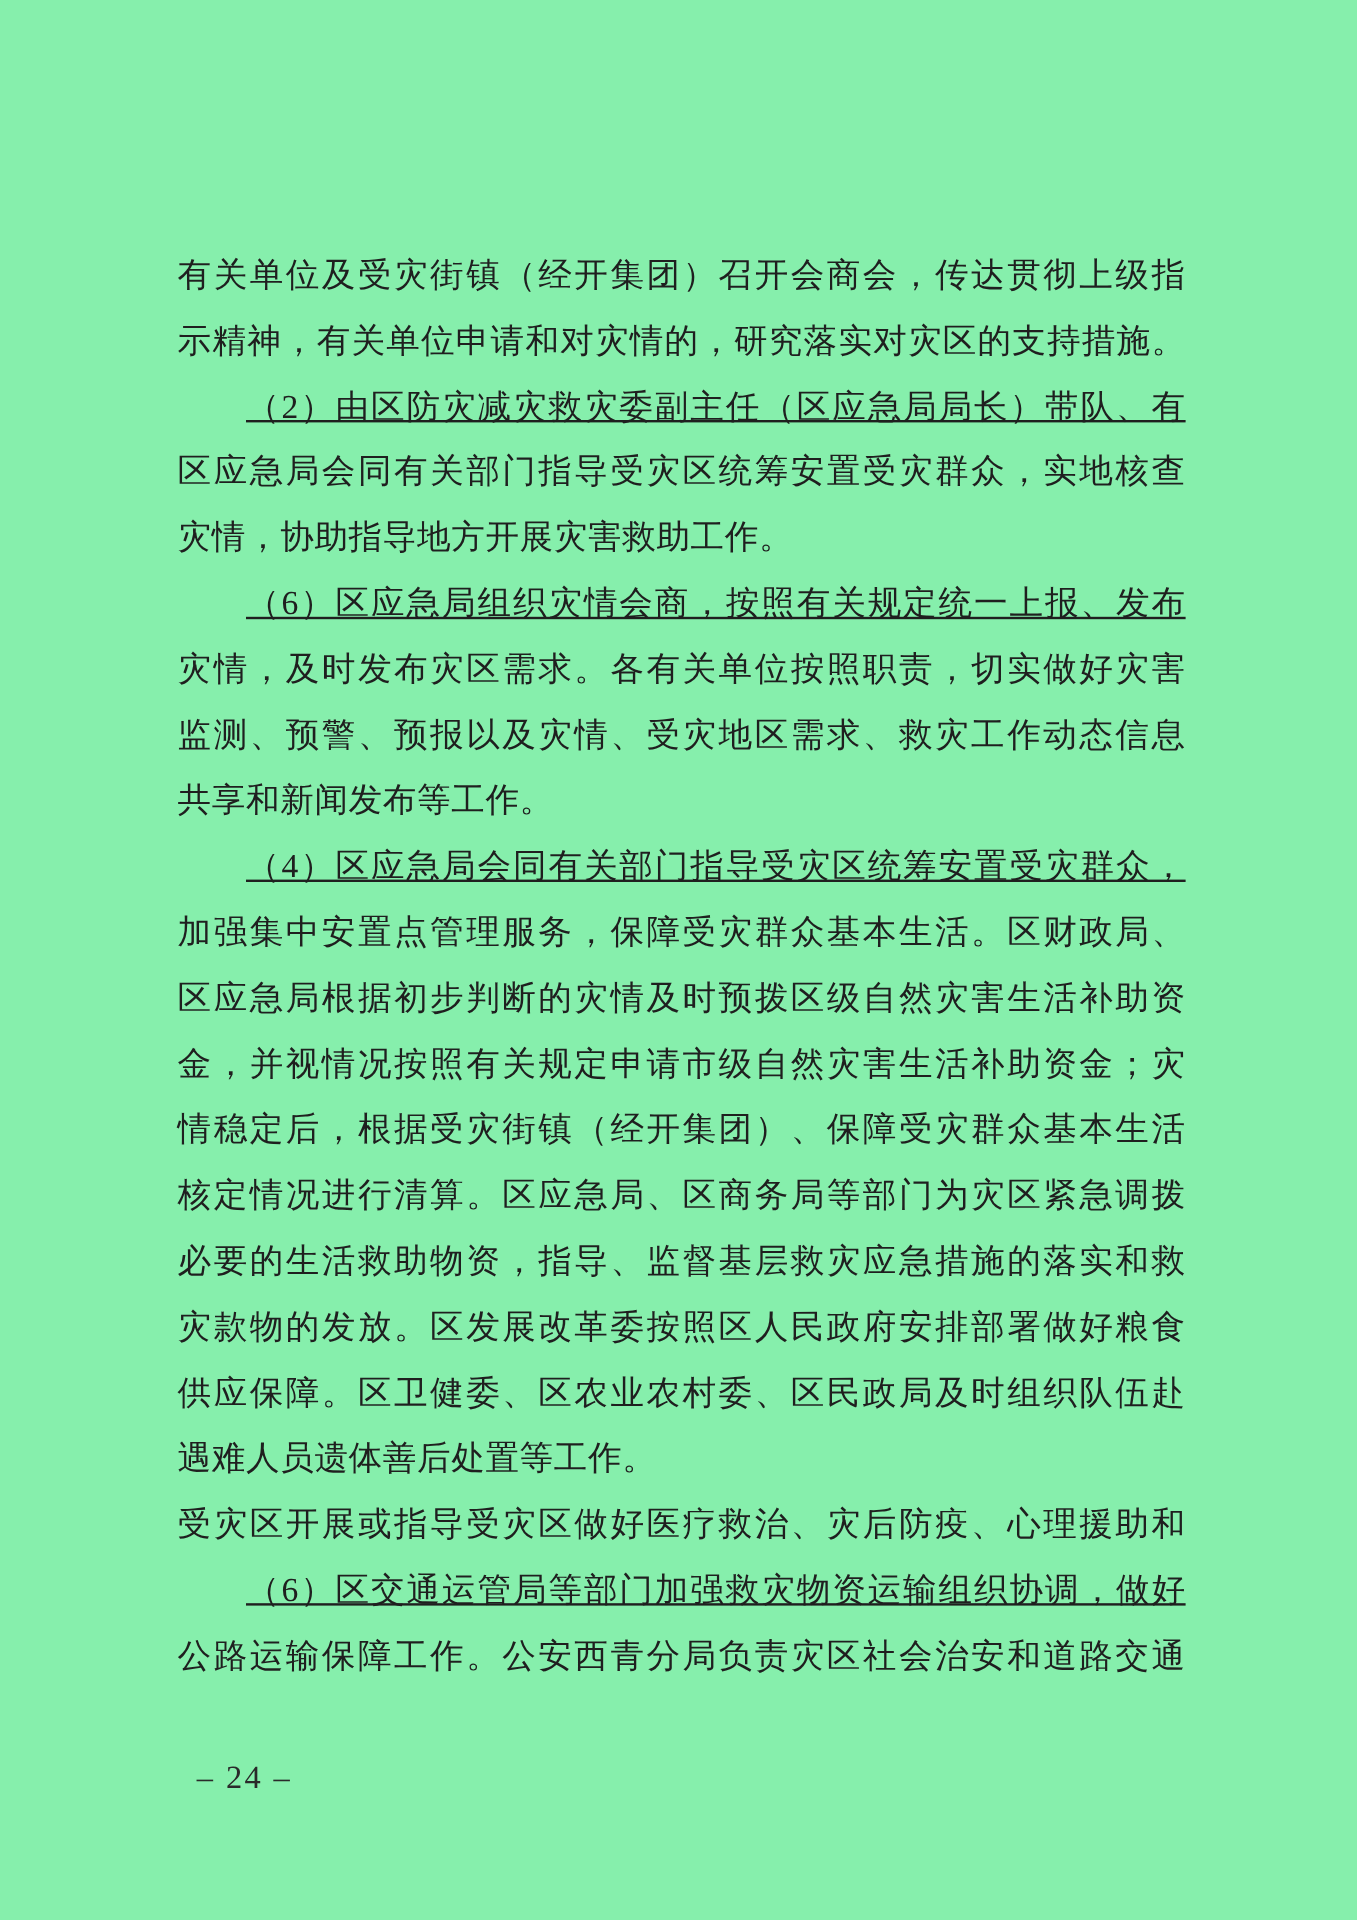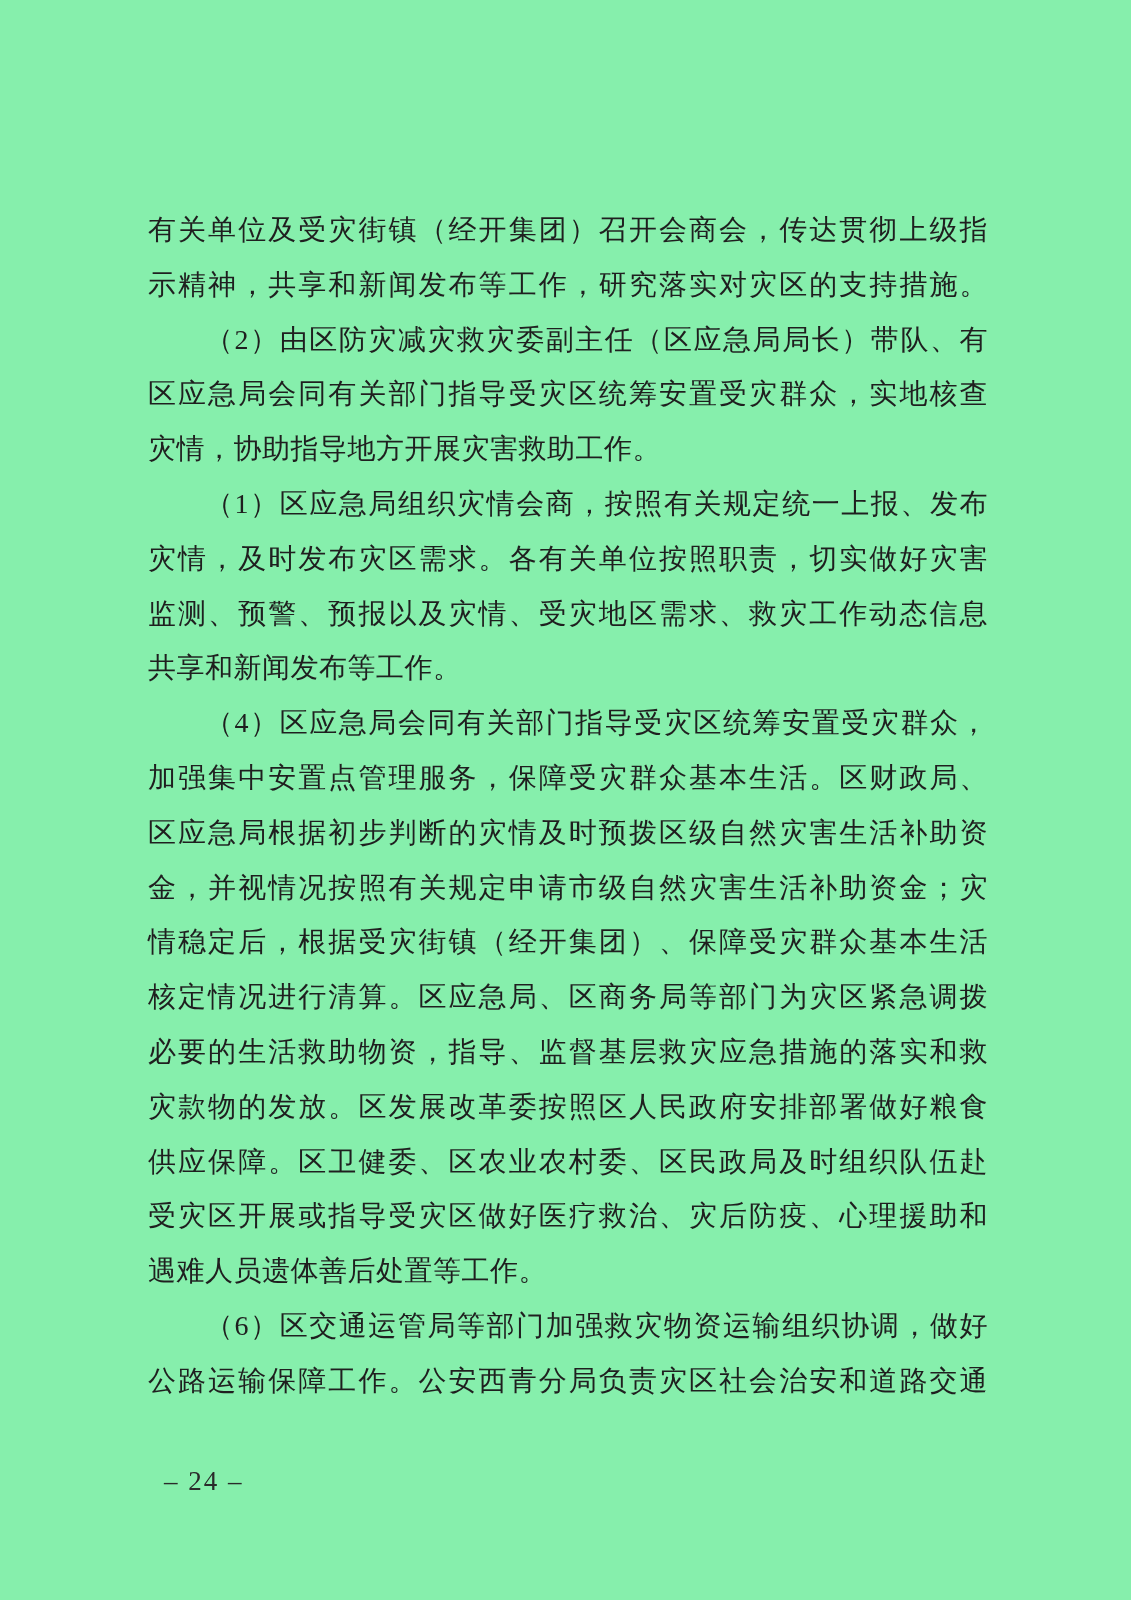--- a/index.html
+++ b/index.html
@@ -29,53 +29,54 @@
     white-space: nowrap;
     letter-spacing: 0.5px;
   }
   .line.just {
     white-space: normal;
     text-align: justify;
     text-align-last: justify;
   }
   .line.indent {
     text-indent: 57px;
+    text-decoration: underline;
   }
   .footer {
     position: absolute;
     left: 164px;
     top: 1464px;
     font-size: 27px;
     line-height: 1.3;
     color: #2a2a2a;
     letter-spacing: 2px;
   }
 </style>
 </head>
 <body>
 
 <div class="page">
   <div class="content">
       <div class="line just">有关单位及受灾街镇（经开集团）召开会商会，传达贯彻上级指</div>
-      <div class="line just">示精神，共享和新闻发布等工作，研究落实对灾区的支持措施。</div>
+      <div class="line just">示精神，有关单位申请和对灾情的，研究落实对灾区的支持措施。</div>
       <div class="line just indent">（2）由区防灾减灾救灾委副主任（区应急局局长）带队、有</div>
       <div class="line just">区应急局会同有关部门指导受灾区统筹安置受灾群众，实地核查</div>
       <div class="line">灾情，协助指导地方开展灾害救助工作。</div>
-      <div class="line just indent">（1）区应急局组织灾情会商，按照有关规定统一上报、发布</div>
+      <div class="line just indent">（6）区应急局组织灾情会商，按照有关规定统一上报、发布</div>
       <div class="line just">灾情，及时发布灾区需求。各有关单位按照职责，切实做好灾害</div>
       <div class="line just">监测、预警、预报以及灾情、受灾地区需求、救灾工作动态信息</div>
       <div class="line">共享和新闻发布等工作。</div>
       <div class="line just indent">（4）区应急局会同有关部门指导受灾区统筹安置受灾群众，</div>
       <div class="line just">加强集中安置点管理服务，保障受灾群众基本生活。区财政局、</div>
       <div class="line just">区应急局根据初步判断的灾情及时预拨区级自然灾害生活补助资</div>
       <div class="line just">金，并视情况按照有关规定申请市级自然灾害生活补助资金；灾</div>
       <div class="line just">情稳定后，根据受灾街镇（经开集团）、保障受灾群众基本生活</div>
       <div class="line just">核定情况进行清算。区应急局、区商务局等部门为灾区紧急调拨</div>
       <div class="line just">必要的生活救助物资，指导、监督基层救灾应急措施的落实和救</div>
       <div class="line just">灾款物的发放。区发展改革委按照区人民政府安排部署做好粮食</div>
       <div class="line just">供应保障。区卫健委、区农业农村委、区民政局及时组织队伍赴</div>
+      <div class="line">遇难人员遗体善后处置等工作。</div>
       <div class="line just">受灾区开展或指导受灾区做好医疗救治、灾后防疫、心理援助和</div>
-      <div class="line">遇难人员遗体善后处置等工作。</div>
       <div class="line just indent">（6）区交通运管局等部门加强救灾物资运输组织协调，做好</div>
       <div class="line just">公路运输保障工作。公安西青分局负责灾区社会治安和道路交通</div>
     </div>
   <div class="footer">– 24 –</div>
 </div>
 
 </body></html>

